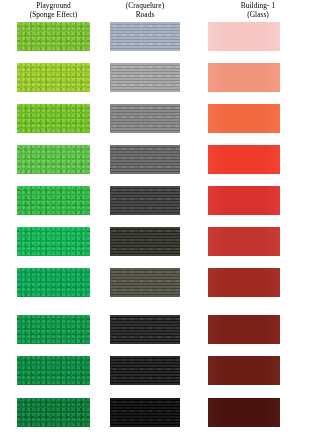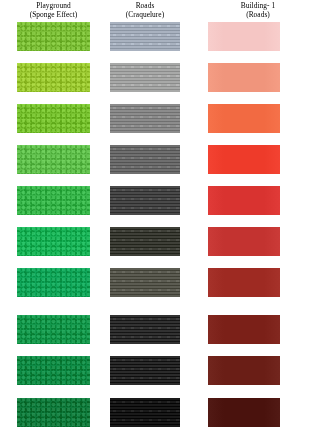--- a/index.html
+++ b/index.html
@@ -71,36 +71,36 @@
     <div class="swatch tex-sponge" style="left: 17px; top: 63px; width: 73px; height: 29px; background-color: rgb(155, 200, 50); background-image: radial-gradient(circle at 30% 30%, rgba(189, 234, 84, 0.55) 0px, rgba(189, 234, 84, 0.55) 38%, transparent 40%), radial-gradient(circle at 70% 65%, rgba(125, 170, 20, 0.55) 0px, rgba(125, 170, 20, 0.55) 42%, transparent 44%), radial-gradient(circle at 15% 80%, rgba(105, 150, 0, 0.4) 0px, rgba(105, 150, 0, 0.4) 30%, transparent 32%), linear-gradient(rgb(155, 200, 50), rgb(155, 200, 50));"></div>
     <div class="swatch tex-sponge" style="left: 17px; top: 104px; width: 73px; height: 29px; background-color: rgb(118, 192, 47); background-image: radial-gradient(circle at 30% 30%, rgba(152, 226, 81, 0.55) 0px, rgba(152, 226, 81, 0.55) 38%, transparent 40%), radial-gradient(circle at 70% 65%, rgba(88, 162, 17, 0.55) 0px, rgba(88, 162, 17, 0.55) 42%, transparent 44%), radial-gradient(circle at 15% 80%, rgba(68, 142, 0, 0.4) 0px, rgba(68, 142, 0, 0.4) 30%, transparent 32%), linear-gradient(rgb(118, 192, 47), rgb(118, 192, 47));"></div>
     <div class="swatch tex-sponge" style="left: 17px; top: 145px; width: 73px; height: 29px; background-color: rgb(95, 190, 76); background-image: radial-gradient(circle at 30% 30%, rgba(129, 224, 110, 0.55) 0px, rgba(129, 224, 110, 0.55) 38%, transparent 40%), radial-gradient(circle at 70% 65%, rgba(65, 160, 46, 0.55) 0px, rgba(65, 160, 46, 0.55) 42%, transparent 44%), radial-gradient(circle at 15% 80%, rgba(45, 140, 26, 0.4) 0px, rgba(45, 140, 26, 0.4) 30%, transparent 32%), linear-gradient(rgb(95, 190, 76), rgb(95, 190, 76));"></div>
     <div class="swatch tex-sponge" style="left: 17px; top: 186px; width: 73px; height: 29px; background-color: rgb(55, 180, 74); background-image: radial-gradient(circle at 30% 30%, rgba(89, 214, 108, 0.55) 0px, rgba(89, 214, 108, 0.55) 38%, transparent 40%), radial-gradient(circle at 70% 65%, rgba(25, 150, 44, 0.55) 0px, rgba(25, 150, 44, 0.55) 42%, transparent 44%), radial-gradient(circle at 15% 80%, rgba(5, 130, 24, 0.4) 0px, rgba(5, 130, 24, 0.4) 30%, transparent 32%), linear-gradient(rgb(55, 180, 74), rgb(55, 180, 74));"></div>
     <div class="swatch tex-sponge" style="left: 17px; top: 227px; width: 73px; height: 29px; background-color: rgb(24, 178, 87); background-image: radial-gradient(circle at 30% 30%, rgba(58, 212, 121, 0.55) 0px, rgba(58, 212, 121, 0.55) 38%, transparent 40%), radial-gradient(circle at 70% 65%, rgba(0, 148, 57, 0.55) 0px, rgba(0, 148, 57, 0.55) 42%, transparent 44%), radial-gradient(circle at 15% 80%, rgba(0, 128, 37, 0.4) 0px, rgba(0, 128, 37, 0.4) 30%, transparent 32%), linear-gradient(rgb(24, 178, 87), rgb(24, 178, 87));"></div>
     <div class="swatch tex-sponge" style="left: 17px; top: 268px; width: 73px; height: 29px; background-color: rgb(15, 165, 89); background-image: radial-gradient(circle at 30% 30%, rgba(49, 199, 123, 0.55) 0px, rgba(49, 199, 123, 0.55) 38%, transparent 40%), radial-gradient(circle at 70% 65%, rgba(0, 135, 59, 0.55) 0px, rgba(0, 135, 59, 0.55) 42%, transparent 44%), radial-gradient(circle at 15% 80%, rgba(0, 115, 39, 0.4) 0px, rgba(0, 115, 39, 0.4) 30%, transparent 32%), linear-gradient(rgb(15, 165, 89), rgb(15, 165, 89));"></div>
     <div class="swatch tex-sponge" style="left: 17px; top: 315px; width: 73px; height: 29px; background-color: rgb(18, 150, 75); background-image: radial-gradient(circle at 30% 30%, rgba(52, 184, 109, 0.55) 0px, rgba(52, 184, 109, 0.55) 38%, transparent 40%), radial-gradient(circle at 70% 65%, rgba(0, 120, 45, 0.55) 0px, rgba(0, 120, 45, 0.55) 42%, transparent 44%), radial-gradient(circle at 15% 80%, rgba(0, 100, 25, 0.4) 0px, rgba(0, 100, 25, 0.4) 30%, transparent 32%), linear-gradient(rgb(18, 150, 75), rgb(18, 150, 75));"></div>
     <div class="swatch tex-sponge" style="left: 17px; top: 356px; width: 73px; height: 29px; background-color: rgb(13, 138, 69); background-image: radial-gradient(circle at 30% 30%, rgba(47, 172, 103, 0.55) 0px, rgba(47, 172, 103, 0.55) 38%, transparent 40%), radial-gradient(circle at 70% 65%, rgba(0, 108, 39, 0.55) 0px, rgba(0, 108, 39, 0.55) 42%, transparent 44%), radial-gradient(circle at 15% 80%, rgba(0, 88, 19, 0.4) 0px, rgba(0, 88, 19, 0.4) 30%, transparent 32%), linear-gradient(rgb(13, 138, 69), rgb(13, 138, 69));"></div>
     <div class="swatch tex-sponge" style="left: 17px; top: 398px; width: 73px; height: 29px; background-color: rgb(14, 122, 60); background-image: radial-gradient(circle at 30% 30%, rgba(48, 156, 94, 0.55) 0px, rgba(48, 156, 94, 0.55) 38%, transparent 40%), radial-gradient(circle at 70% 65%, rgba(0, 92, 30, 0.55) 0px, rgba(0, 92, 30, 0.55) 42%, transparent 44%), radial-gradient(circle at 15% 80%, rgba(0, 72, 10, 0.4) 0px, rgba(0, 72, 10, 0.4) 30%, transparent 32%), linear-gradient(rgb(14, 122, 60), rgb(14, 122, 60));"></div>
     <div class="col-header" style="left: 84px; width: 122px;">
+      <span class="hdr-line">(Craquelure)</span>
       <span class="hdr-line">Roads</span>
-      <span class="hdr-line">(Craquelure)</span>
     </div>
     <div class="swatch tex-craquelure" style="left: 110px; top: 22px; width: 70px; height: 29px; background-color: rgb(169, 178, 192); background-image: repeating-linear-gradient(0deg, rgba(135, 144, 158, 0.85) 0px, rgba(135, 144, 158, 0.85) 0.6px, transparent 0.6px, transparent 3px), repeating-linear-gradient(90deg, rgba(149, 158, 172, 0.45) 0px, rgba(149, 158, 172, 0.45) 0.5px, transparent 0.5px, transparent 4px), radial-gradient(circle, rgba(195, 204, 218, 0.5) 0px, rgba(195, 204, 218, 0.5) 25%, transparent 27%), linear-gradient(rgb(169, 178, 192), rgb(169, 178, 192));"></div>
     <div class="swatch tex-craquelure" style="left: 110px; top: 63px; width: 70px; height: 29px; background-color: rgb(168, 169, 168); background-image: repeating-linear-gradient(0deg, rgba(134, 135, 134, 0.85) 0px, rgba(134, 135, 134, 0.85) 0.6px, transparent 0.6px, transparent 3px), repeating-linear-gradient(90deg, rgba(148, 149, 148, 0.45) 0px, rgba(148, 149, 148, 0.45) 0.5px, transparent 0.5px, transparent 4px), radial-gradient(circle, rgba(194, 195, 194, 0.5) 0px, rgba(194, 195, 194, 0.5) 25%, transparent 27%), linear-gradient(rgb(168, 169, 168), rgb(168, 169, 168));"></div>
     <div class="swatch tex-craquelure" style="left: 110px; top: 104px; width: 70px; height: 29px; background-color: rgb(140, 140, 140); background-image: repeating-linear-gradient(0deg, rgba(106, 106, 106, 0.85) 0px, rgba(106, 106, 106, 0.85) 0.6px, transparent 0.6px, transparent 3px), repeating-linear-gradient(90deg, rgba(120, 120, 120, 0.45) 0px, rgba(120, 120, 120, 0.45) 0.5px, transparent 0.5px, transparent 4px), radial-gradient(circle, rgba(166, 166, 166, 0.5) 0px, rgba(166, 166, 166, 0.5) 25%, transparent 27%), linear-gradient(rgb(140, 140, 140), rgb(140, 140, 140));"></div>
     <div class="swatch tex-craquelure" style="left: 110px; top: 145px; width: 70px; height: 29px; background-color: rgb(111, 111, 111); background-image: repeating-linear-gradient(0deg, rgba(77, 77, 77, 0.85) 0px, rgba(77, 77, 77, 0.85) 0.6px, transparent 0.6px, transparent 3px), repeating-linear-gradient(90deg, rgba(91, 91, 91, 0.45) 0px, rgba(91, 91, 91, 0.45) 0.5px, transparent 0.5px, transparent 4px), radial-gradient(circle, rgba(137, 137, 137, 0.5) 0px, rgba(137, 137, 137, 0.5) 25%, transparent 27%), linear-gradient(rgb(111, 111, 111), rgb(111, 111, 111));"></div>
     <div class="swatch tex-craquelure" style="left: 110px; top: 186px; width: 70px; height: 29px; background-color: rgb(74, 74, 74); background-image: repeating-linear-gradient(0deg, rgba(40, 40, 40, 0.85) 0px, rgba(40, 40, 40, 0.85) 0.6px, transparent 0.6px, transparent 3px), repeating-linear-gradient(90deg, rgba(54, 54, 54, 0.45) 0px, rgba(54, 54, 54, 0.45) 0.5px, transparent 0.5px, transparent 4px), radial-gradient(circle, rgba(100, 100, 100, 0.5) 0px, rgba(100, 100, 100, 0.5) 25%, transparent 27%), linear-gradient(rgb(74, 74, 74), rgb(74, 74, 74));"></div>
     <div class="swatch tex-craquelure" style="left: 110px; top: 227px; width: 70px; height: 29px; background-color: rgb(63, 64, 56); background-image: repeating-linear-gradient(0deg, rgba(29, 30, 22, 0.85) 0px, rgba(29, 30, 22, 0.85) 0.6px, transparent 0.6px, transparent 3px), repeating-linear-gradient(90deg, rgba(43, 44, 36, 0.45) 0px, rgba(43, 44, 36, 0.45) 0.5px, transparent 0.5px, transparent 4px), radial-gradient(circle, rgba(89, 90, 82, 0.5) 0px, rgba(89, 90, 82, 0.5) 25%, transparent 27%), linear-gradient(rgb(63, 64, 56), rgb(63, 64, 56));"></div>
     <div class="swatch tex-craquelure" style="left: 110px; top: 268px; width: 70px; height: 29px; background-color: rgb(92, 92, 82); background-image: repeating-linear-gradient(0deg, rgba(58, 58, 48, 0.85) 0px, rgba(58, 58, 48, 0.85) 0.6px, transparent 0.6px, transparent 3px), repeating-linear-gradient(90deg, rgba(72, 72, 62, 0.45) 0px, rgba(72, 72, 62, 0.45) 0.5px, transparent 0.5px, transparent 4px), radial-gradient(circle, rgba(118, 118, 108, 0.5) 0px, rgba(118, 118, 108, 0.5) 25%, transparent 27%), linear-gradient(rgb(92, 92, 82), rgb(92, 92, 82));"></div>
     <div class="swatch tex-craquelure" style="left: 110px; top: 315px; width: 70px; height: 29px; background-color: rgb(50, 50, 50); background-image: repeating-linear-gradient(0deg, rgba(16, 16, 16, 0.85) 0px, rgba(16, 16, 16, 0.85) 0.6px, transparent 0.6px, transparent 3px), repeating-linear-gradient(90deg, rgba(30, 30, 30, 0.45) 0px, rgba(30, 30, 30, 0.45) 0.5px, transparent 0.5px, transparent 4px), radial-gradient(circle, rgba(76, 76, 76, 0.5) 0px, rgba(76, 76, 76, 0.5) 25%, transparent 27%), linear-gradient(rgb(50, 50, 50), rgb(50, 50, 50));"></div>
     <div class="swatch tex-craquelure" style="left: 110px; top: 356px; width: 70px; height: 29px; background-color: rgb(43, 43, 43); background-image: repeating-linear-gradient(0deg, rgba(9, 9, 9, 0.85) 0px, rgba(9, 9, 9, 0.85) 0.6px, transparent 0.6px, transparent 3px), repeating-linear-gradient(90deg, rgba(23, 23, 23, 0.45) 0px, rgba(23, 23, 23, 0.45) 0.5px, transparent 0.5px, transparent 4px), radial-gradient(circle, rgba(69, 69, 69, 0.5) 0px, rgba(69, 69, 69, 0.5) 25%, transparent 27%), linear-gradient(rgb(43, 43, 43), rgb(43, 43, 43));"></div>
     <div class="swatch tex-craquelure" style="left: 110px; top: 398px; width: 70px; height: 29px; background-color: rgb(26, 26, 26); background-image: repeating-linear-gradient(0deg, rgba(0, 0, 0, 0.85) 0px, rgba(0, 0, 0, 0.85) 0.6px, transparent 0.6px, transparent 3px), repeating-linear-gradient(90deg, rgba(6, 6, 6, 0.45) 0px, rgba(6, 6, 6, 0.45) 0.5px, transparent 0.5px, transparent 4px), radial-gradient(circle, rgba(52, 52, 52, 0.5) 0px, rgba(52, 52, 52, 0.5) 25%, transparent 27%), linear-gradient(rgb(26, 26, 26), rgb(26, 26, 26));"></div>
     <div class="col-header" style="left: 196px; width: 124px;">
       <span class="hdr-line">Building- 1</span>
-      <span class="hdr-line">(Roads)</span>
+      <span class="hdr-line">(Glass)</span>
     </div>
     <div class="swatch tex-glass" style="left: 208px; top: 22px; width: 72px; height: 29px; background-color: rgb(245, 198, 196); background-image: linear-gradient(90deg, rgba(255, 224, 222, 0.3) 0%, transparent 22%, transparent 78%, rgba(255, 224, 222, 0.3) 100%), linear-gradient(rgb(245, 198, 196), rgb(245, 198, 196));"></div>
     <div class="swatch tex-glass" style="left: 208px; top: 63px; width: 72px; height: 29px; background-color: rgb(240, 149, 124); background-image: linear-gradient(90deg, rgba(255, 175, 150, 0.3) 0%, transparent 22%, transparent 78%, rgba(255, 175, 150, 0.3) 100%), linear-gradient(rgb(240, 149, 124), rgb(240, 149, 124));"></div>
     <div class="swatch tex-glass" style="left: 208px; top: 104px; width: 72px; height: 29px; background-color: rgb(242, 106, 66); background-image: linear-gradient(90deg, rgba(255, 132, 92, 0.3) 0%, transparent 22%, transparent 78%, rgba(255, 132, 92, 0.3) 100%), linear-gradient(rgb(242, 106, 66), rgb(242, 106, 66));"></div>
     <div class="swatch tex-glass" style="left: 208px; top: 145px; width: 72px; height: 29px; background-color: rgb(238, 59, 42); background-image: linear-gradient(90deg, rgba(255, 85, 68, 0.3) 0%, transparent 22%, transparent 78%, rgba(255, 85, 68, 0.3) 100%), linear-gradient(rgb(238, 59, 42), rgb(238, 59, 42));"></div>
     <div class="swatch tex-glass" style="left: 208px; top: 186px; width: 72px; height: 29px; background-color: rgb(217, 51, 48); background-image: linear-gradient(90deg, rgba(243, 77, 74, 0.3) 0%, transparent 22%, transparent 78%, rgba(243, 77, 74, 0.3) 100%), linear-gradient(rgb(217, 51, 48), rgb(217, 51, 48));"></div>
     <div class="swatch tex-glass" style="left: 208px; top: 227px; width: 72px; height: 29px; background-color: rgb(195, 51, 48); background-image: linear-gradient(90deg, rgba(221, 77, 74, 0.3) 0%, transparent 22%, transparent 78%, rgba(221, 77, 74, 0.3) 100%), linear-gradient(rgb(195, 51, 48), rgb(195, 51, 48));"></div>
     <div class="swatch tex-glass" style="left: 208px; top: 268px; width: 72px; height: 29px; background-color: rgb(158, 42, 34); background-image: linear-gradient(90deg, rgba(184, 68, 60, 0.3) 0%, transparent 22%, transparent 78%, rgba(184, 68, 60, 0.3) 100%), linear-gradient(rgb(158, 42, 34), rgb(158, 42, 34));"></div>
     <div class="swatch tex-glass" style="left: 208px; top: 315px; width: 72px; height: 29px; background-color: rgb(123, 32, 24); background-image: linear-gradient(90deg, rgba(149, 58, 50, 0.3) 0%, transparent 22%, transparent 78%, rgba(149, 58, 50, 0.3) 100%), linear-gradient(rgb(123, 32, 24), rgb(123, 32, 24));"></div>
     <div class="swatch tex-glass" style="left: 208px; top: 356px; width: 72px; height: 29px; background-color: rgb(106, 30, 22); background-image: linear-gradient(90deg, rgba(132, 56, 48, 0.3) 0%, transparent 22%, transparent 78%, rgba(132, 56, 48, 0.3) 100%), linear-gradient(rgb(106, 30, 22), rgb(106, 30, 22));"></div>

